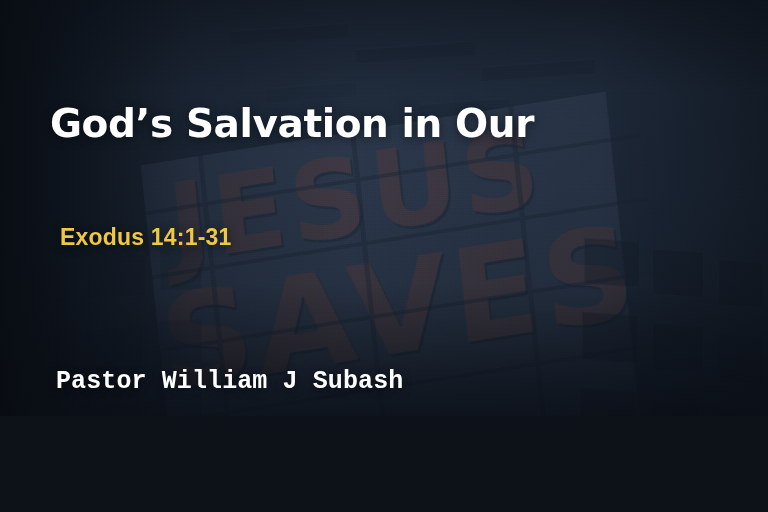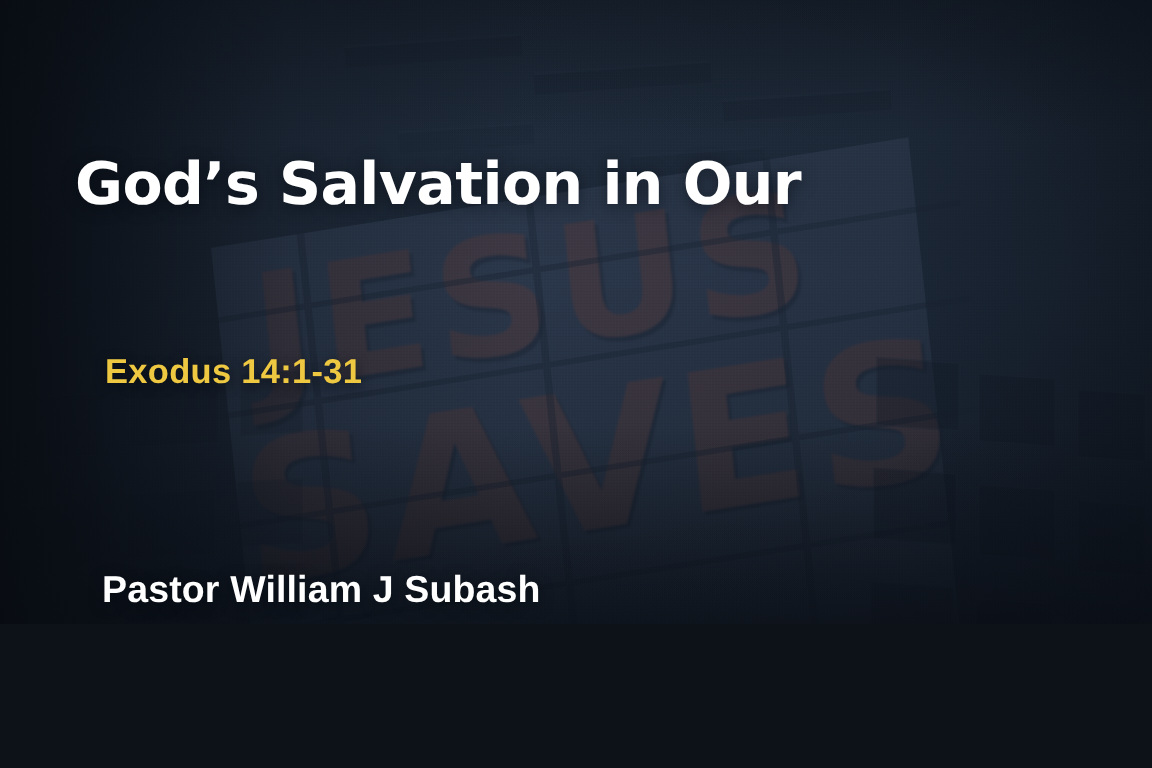--- a/index.html
+++ b/index.html
@@ -209,36 +209,36 @@
     line-height: 52px;
     letter-spacing: -0.4px;
     text-shadow: 0 2px 10px rgba(5,9,15,0.55);
   }
   .title .line { display: block; }
 
   .reference {
     position: absolute;
     top: 216px;
     left: 2px;
-    margin: 18px;
+    margin: 8px;
     color: #efc842;
     font-family: "Liberation Sans", sans-serif;
     font-weight: bold;
     font-size: 23px;
     letter-spacing: 0.2px;
     text-shadow: 0 2px 8px rgba(5,9,15,0.6);
   }
 
   .speaker {
     position: absolute;
     top: 363px;
     left: 2px;
-    margin: 16px;
+    margin: 4px;
     color: #ffffff;
-    font-family: Liberation Sans, sans-serif;
+    font-family: Liberation Mono, monospace;
     font-weight: bold;
     font-size: 25px;
     letter-spacing: 0.1px;
     text-shadow: 0 2px 9px rgba(5,9,15,0.62);
   }
 </style>
 </head>
 <body>
 
 <div id="slide">

